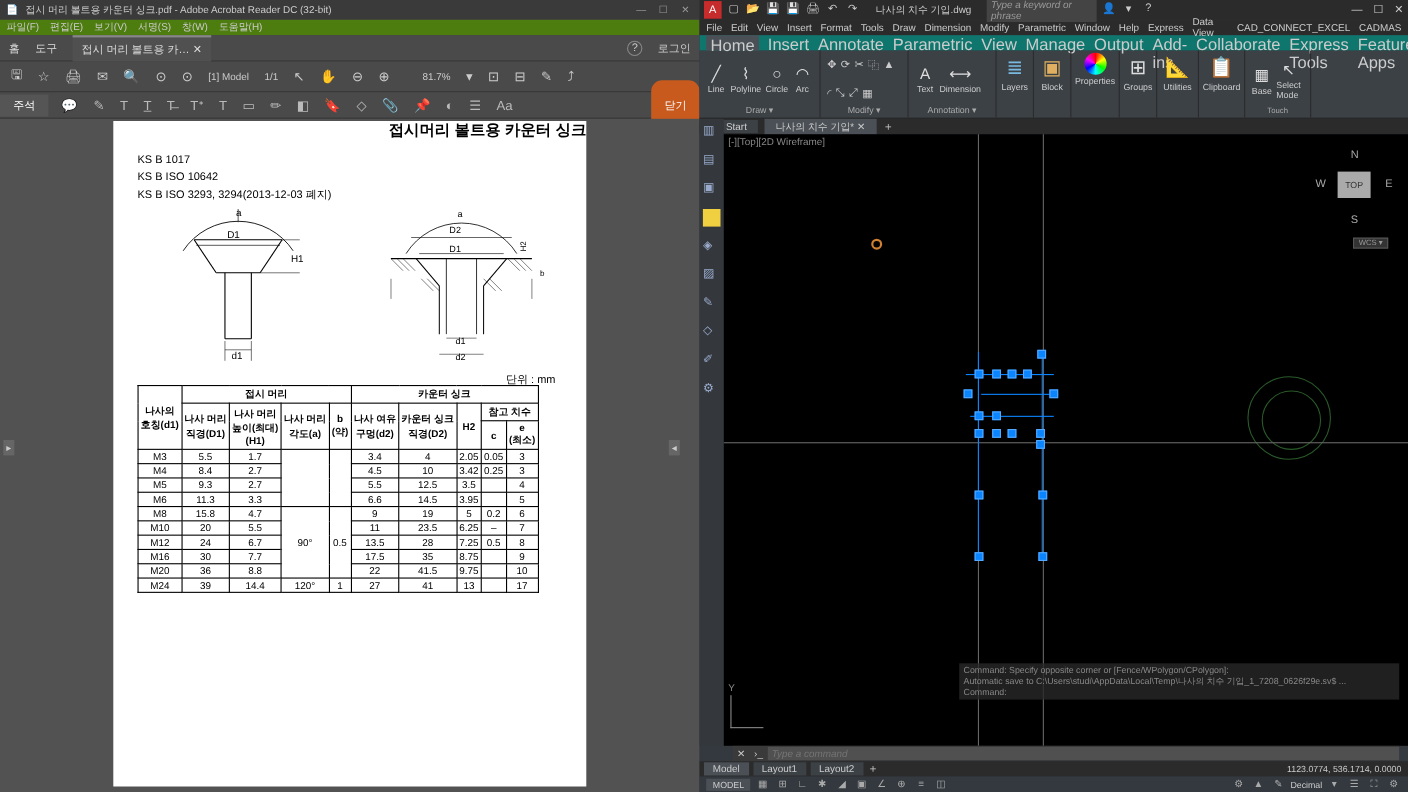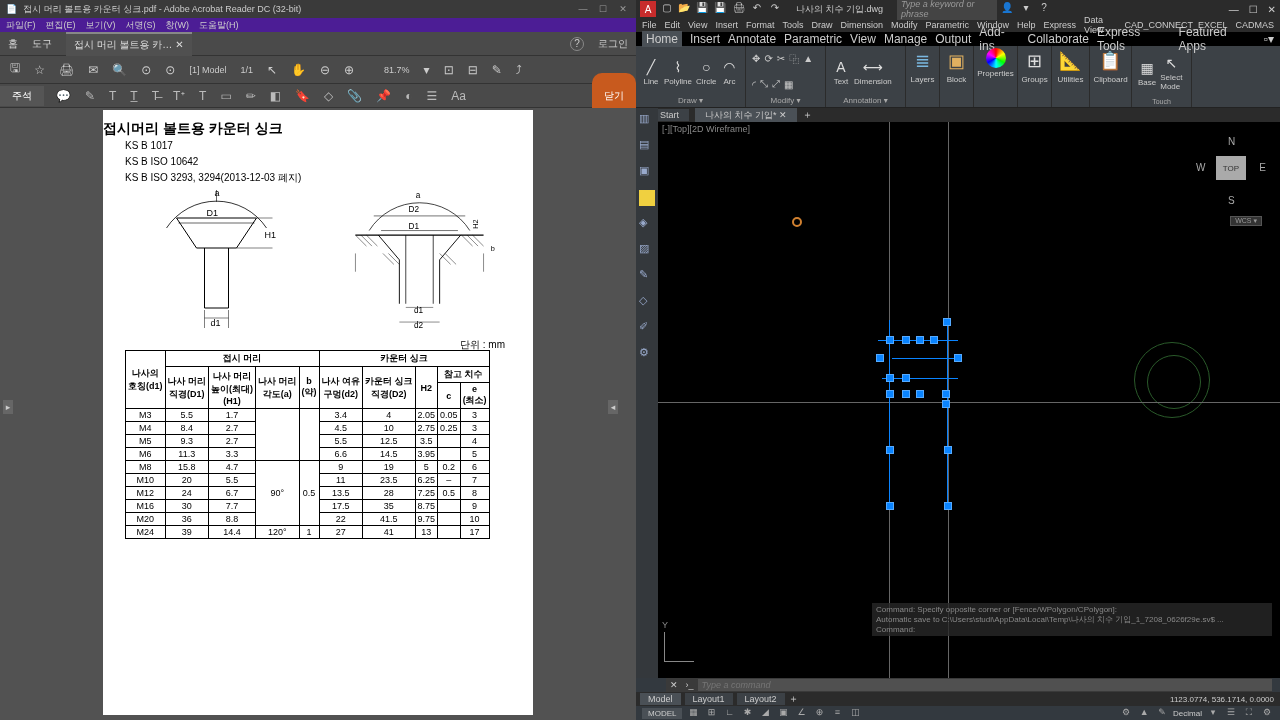--- a/index.html
+++ b/index.html
@@ -3,56 +3,56 @@
 <meta charset="utf-8">
 <style>
 * { margin: 0; padding: 0; box-sizing: border-box; font-family: "Segoe UI", Arial, sans-serif; }
 body { background: #2b2b2b; width: 1280px; height: 720px; overflow: hidden; position: relative; }
 
 
 .acrobat { position: absolute; left: 0; top: 0; width: 636px; height: 720px; background: #4a4a4a; }
 .acro-title { height: 18px; background: #3a3a3a; color: #ccc; font-size: 9px; padding: 2px 6px; display: flex; align-items: center; gap: 6px; }
 .acro-title .spacer { flex: 1; }
 .acro-title .winbtn { width: 14px; text-align: center; color: #999; }
-.acro-menu { height: 14px; background: #4c1d95; color: #ccc; font-size: 9px; display: flex; gap: 10px; padding: 0 6px; align-items: center; }
+.acro-menu { height: 14px; background: #4d7c0f; color: #ccc; font-size: 9px; display: flex; gap: 10px; padding: 0 6px; }
 .acro-tabrow { height: 24px; background: #4a4a4a; display: flex; align-items: center; padding: 0 8px; gap: 14px; border-bottom: 1px solid #333; }
 .acro-tabrow .home-icon, .acro-tabrow .tool-lbl { color: #ddd; font-size: 10px; }
 .acro-tab { color: #ddd; font-size: 10px; padding: 4px 8px; border-top: 2px solid #888; background: #505050; }
 .acro-tabrow .right { margin-left: auto; display: flex; gap: 14px; color: #ccc; font-size: 10px; align-items: center; }
 .acro-toolbar { height: 28px; background: #4a4a4a; display: flex; align-items: center; gap: 14px; padding: 0 10px; border-bottom: 1px solid #333; }
 .acro-toolbar .tb { color: #ccc; font-size: 12px; }
 .acro-toolbar .page { color: #ccc; font-size: 9px; }
 .acro-toolbar .zoom { color: #ccc; font-size: 9px; margin-left: 16px; }
 .acro-annot { height: 24px; background: #4a4a4a; display: flex; align-items: center; border-bottom: 1px solid #333; }
 .acro-annot .annot-lbl { color: #fff; font-size: 10px; background: #555; padding: 3px 12px; }
 .acro-annot .atools { display: flex; gap: 14px; padding: 0 12px; color: #bbb; font-size: 12px; flex: 1; }
 .acro-annot .close-btn { background: #c85a1e; color: #fff; font-size: 10px; padding: 16px 12px; border-radius: 10px; }
 .acro-page { position: absolute; top: 108px; left: 0; right: 0; bottom: 0; background: #525252; display: flex; justify-content: center; padding-top: 2px; }
 .page-white { width: 430px; height: 605px; background: #fff; position: relative; }
-.doc-title { text-align: left; font-size: 14px; font-weight: bold; padding-top: 10px; }
+.doc-title { text-align: right; font-size: 14px; font-weight: bold; }
 .ks-lines { position: absolute; left: 22px; top: 28px; font-size: 10px; line-height: 16px; }
 .diagrams { position: absolute; top: 68px; left: 22px; right: 22px; height: 160px; display: flex; gap: 20px; }
 .diag { flex: 1; border: 0; position: relative; }
 .diag svg { width: 100%; height: 100%; }
 .unit-lbl { position: absolute; right: 28px; top: 228px; font-size: 10px; }
 .spec-table { position: absolute; top: 240px; left: 22px; right: 22px; border-collapse: collapse; font-size: 9px; }
 .spec-table th, .spec-table td { border: 1px solid #000; text-align: center; padding: 1px 2px; }
 .spec-table th { font-weight: bold; }
 
 
 .acad { position: absolute; left: 636px; top: 0; right: 0; height: 720px; background: #33393f; }
 .acad-qat { height: 18px; background: #2b2b2b; display: flex; align-items: center; padding: 0 4px; gap: 4px; }
 .acad-qat .aicon { width: 14px; height: 14px; color: #ccc; font-size: 10px; text-align: center; }
 .acad-qat .logo { background: #c72c2c; color: #fff; width: 16px; height: 16px; font-size: 10px; display: flex; align-items: center; justify-content: center; }
 .acad-qat .fname { color: #ccc; font-size: 9px; margin-left: 10px; }
 .acad-qat .search { background: #444; color: #999; font-size: 9px; padding: 1px 4px; width: 100px; font-style: italic; margin-left: 10px; }
 .acad-qat .spacer { flex: 1; }
 .acad-qat .winb { color: #ccc; font-size: 10px; margin-left: 6px; }
 .acad-menu { height: 14px; background: #2b2b2b; color: #ccc; font-size: 9px; display: flex; gap: 8px; padding: 0 6px; align-items: center; }
-.acad-tabs { height: 14px; background: #000000; color: #ccc; font-size: 12px; display: flex; gap: 8px; padding: 0 6px; align-items: center; }
+.acad-tabs { height: 14px; background: #0f766e; color: #ccc; font-size: 15px; display: flex; gap: 8px; padding: 0 6px; }
 .acad-tabs .active { background: #4a5056; padding: 1px 4px; }
 .ribbon { height: 62px; background: #3c4146; display: flex; border-bottom: 1px solid #222; }
 .ribbon-panel { border-right: 1px solid #2b2b2b; display: flex; flex-direction: column; padding: 2px 6px; }
 .ribbon-icons { display: flex; gap: 4px; flex: 1; align-items: center; flex-wrap: wrap; }
 .rib-btn { display: flex; flex-direction: column; align-items: center; color: #ccc; font-size: 8px; gap: 1px; }
 .rib-btn .ic { width: 18px; height: 18px; font-size: 14px; color: #ddd; display: flex; align-items: center; justify-content: center; }
 .rib-btn.big .ic { width: 26px; height: 26px; font-size: 18px; }
 .ribbon-lbl { color: #aaa; font-size: 8px; text-align: center; padding-top: 1px; }
 .acad-filetabs { height: 14px; background: #2b2b2b; display: flex; align-items: center; padding-left: 14px; gap: 6px; }
 .filetab { color: #ccc; font-size: 9px; padding: 1px 10px; background: #3c4146; }
@@ -282,21 +282,21 @@
               <td>2.05</td>
               <td>0.05</td>
               <td>3</td>
             </tr>
             <tr>
               <td>M4</td>
               <td>8.4</td>
               <td>2.7</td>
               <td>4.5</td>
               <td>10</td>
-              <td>2.75</td>
+              <td>3.42</td>
               <td>0.25</td>
               <td>3</td>
             </tr>
             <tr>
               <td>M5</td>
               <td>9.3</td>
               <td>2.7</td>
               <td>5.5</td>
               <td>12.5</td>
               <td>3.5</td>

